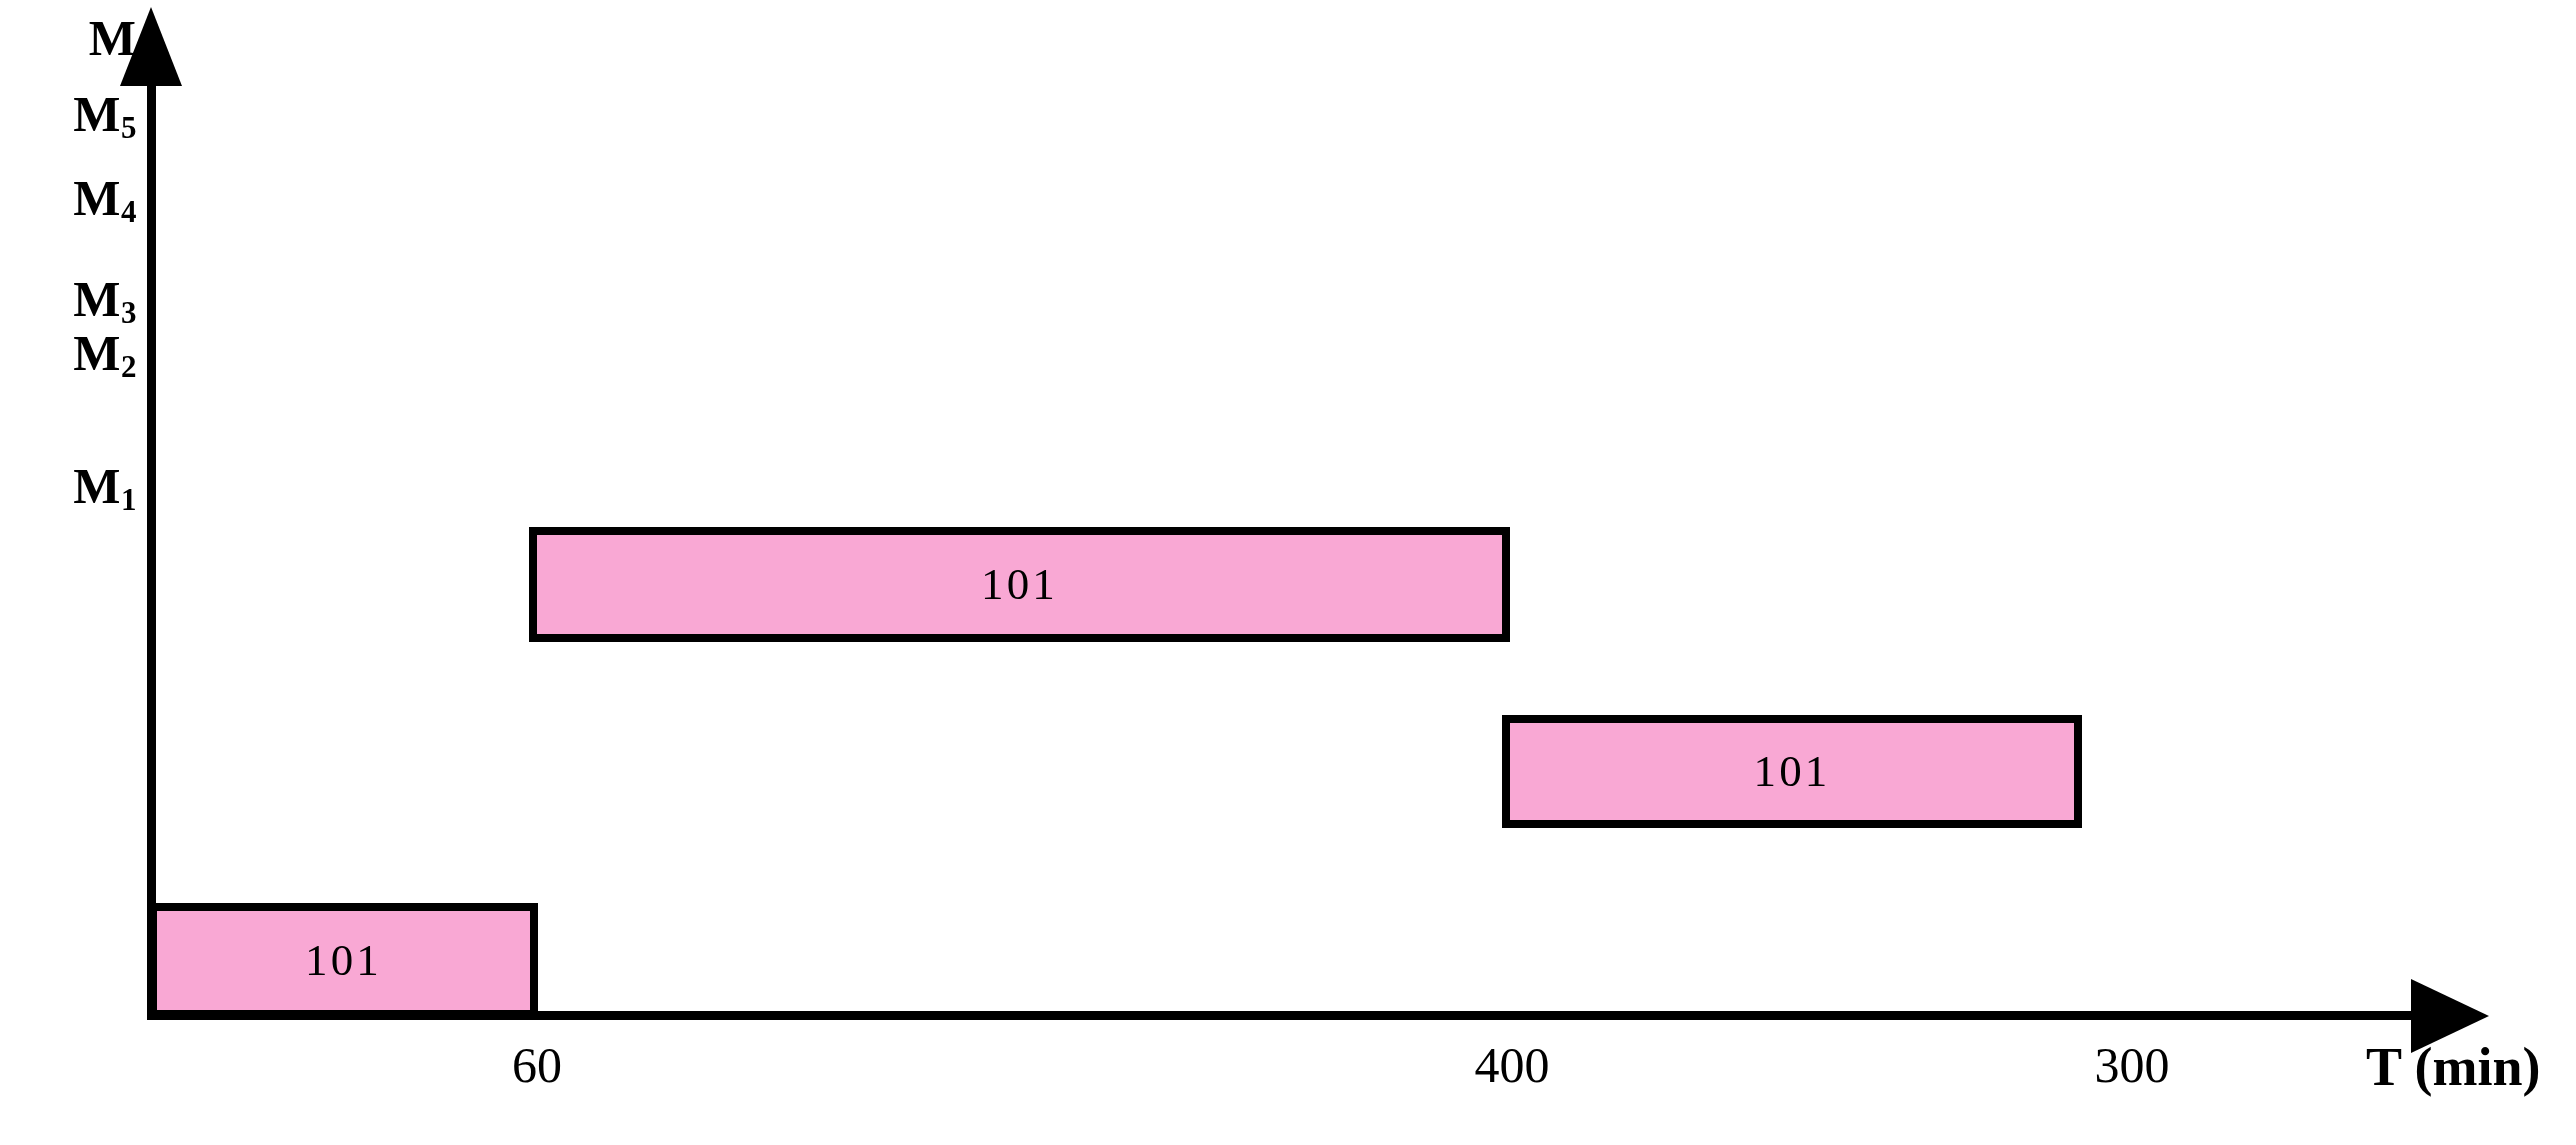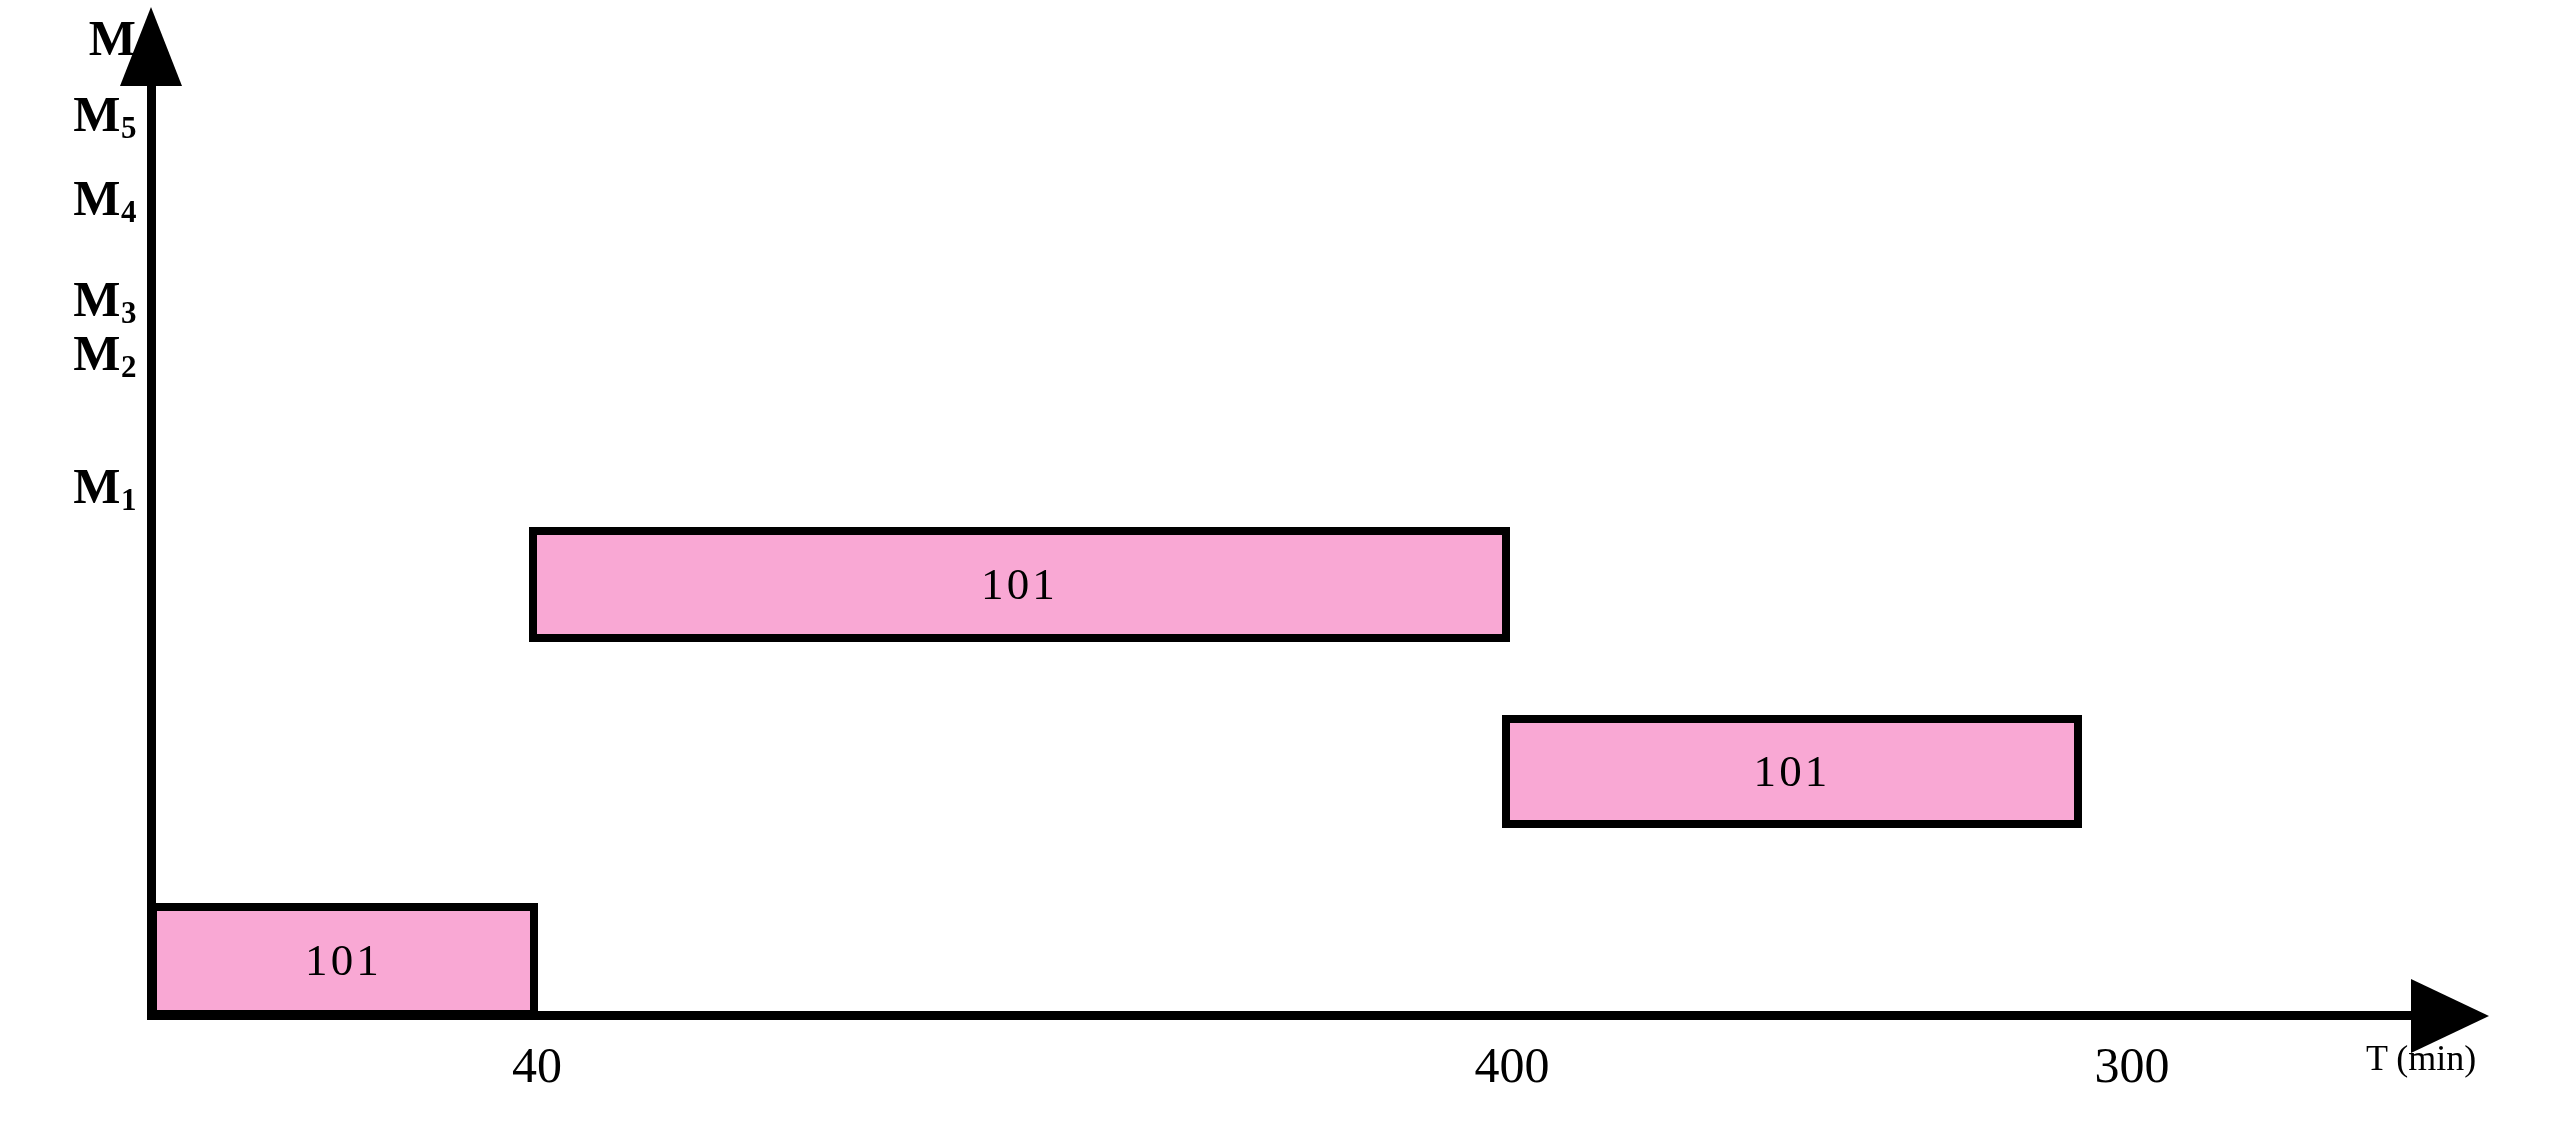--- a/index.html
+++ b/index.html
@@ -104,24 +104,25 @@
     text-align: center;
     font-size: 50px;
     color: #000000;
     line-height: 1;
     white-space: nowrap;
   }
   .x-axis-title {
     position: absolute;
     top: 1040px;
     left: 2366px;
-    font-size: 36px;
+    font-size: 54px;
     color: #000000;
     line-height: 1;
     white-space: nowrap;
+    font-weight: bold;
   }
 </style>
 </head>
 <body>
 
 <div id="canvas">
 
   <div class="axis-arrow-up"></div>
   <div class="axis-line-v"></div>
 
@@ -145,20 +146,20 @@
   </div>
 
   <div class="bar" style="left:1502px; top:715px; width:580px; height:113px;">
     <span class="bar-label">101</span>
   </div>
 
   <div class="bar" style="left:149px; top:903px; width:389px; height:115px;">
     <span class="bar-label">101</span>
   </div>
 
-  <div class="tick-label" style="left:448px;">40</div>
+  <div class="tick-label" style="left:448px;">60</div>
   <div class="tick-label" style="left:1423px;">400</div>
   <div class="tick-label" style="left:2043px;">300</div>
 
   <div class="x-axis-title">T (min)</div>
 
 </div>
 
 
 </body></html>

